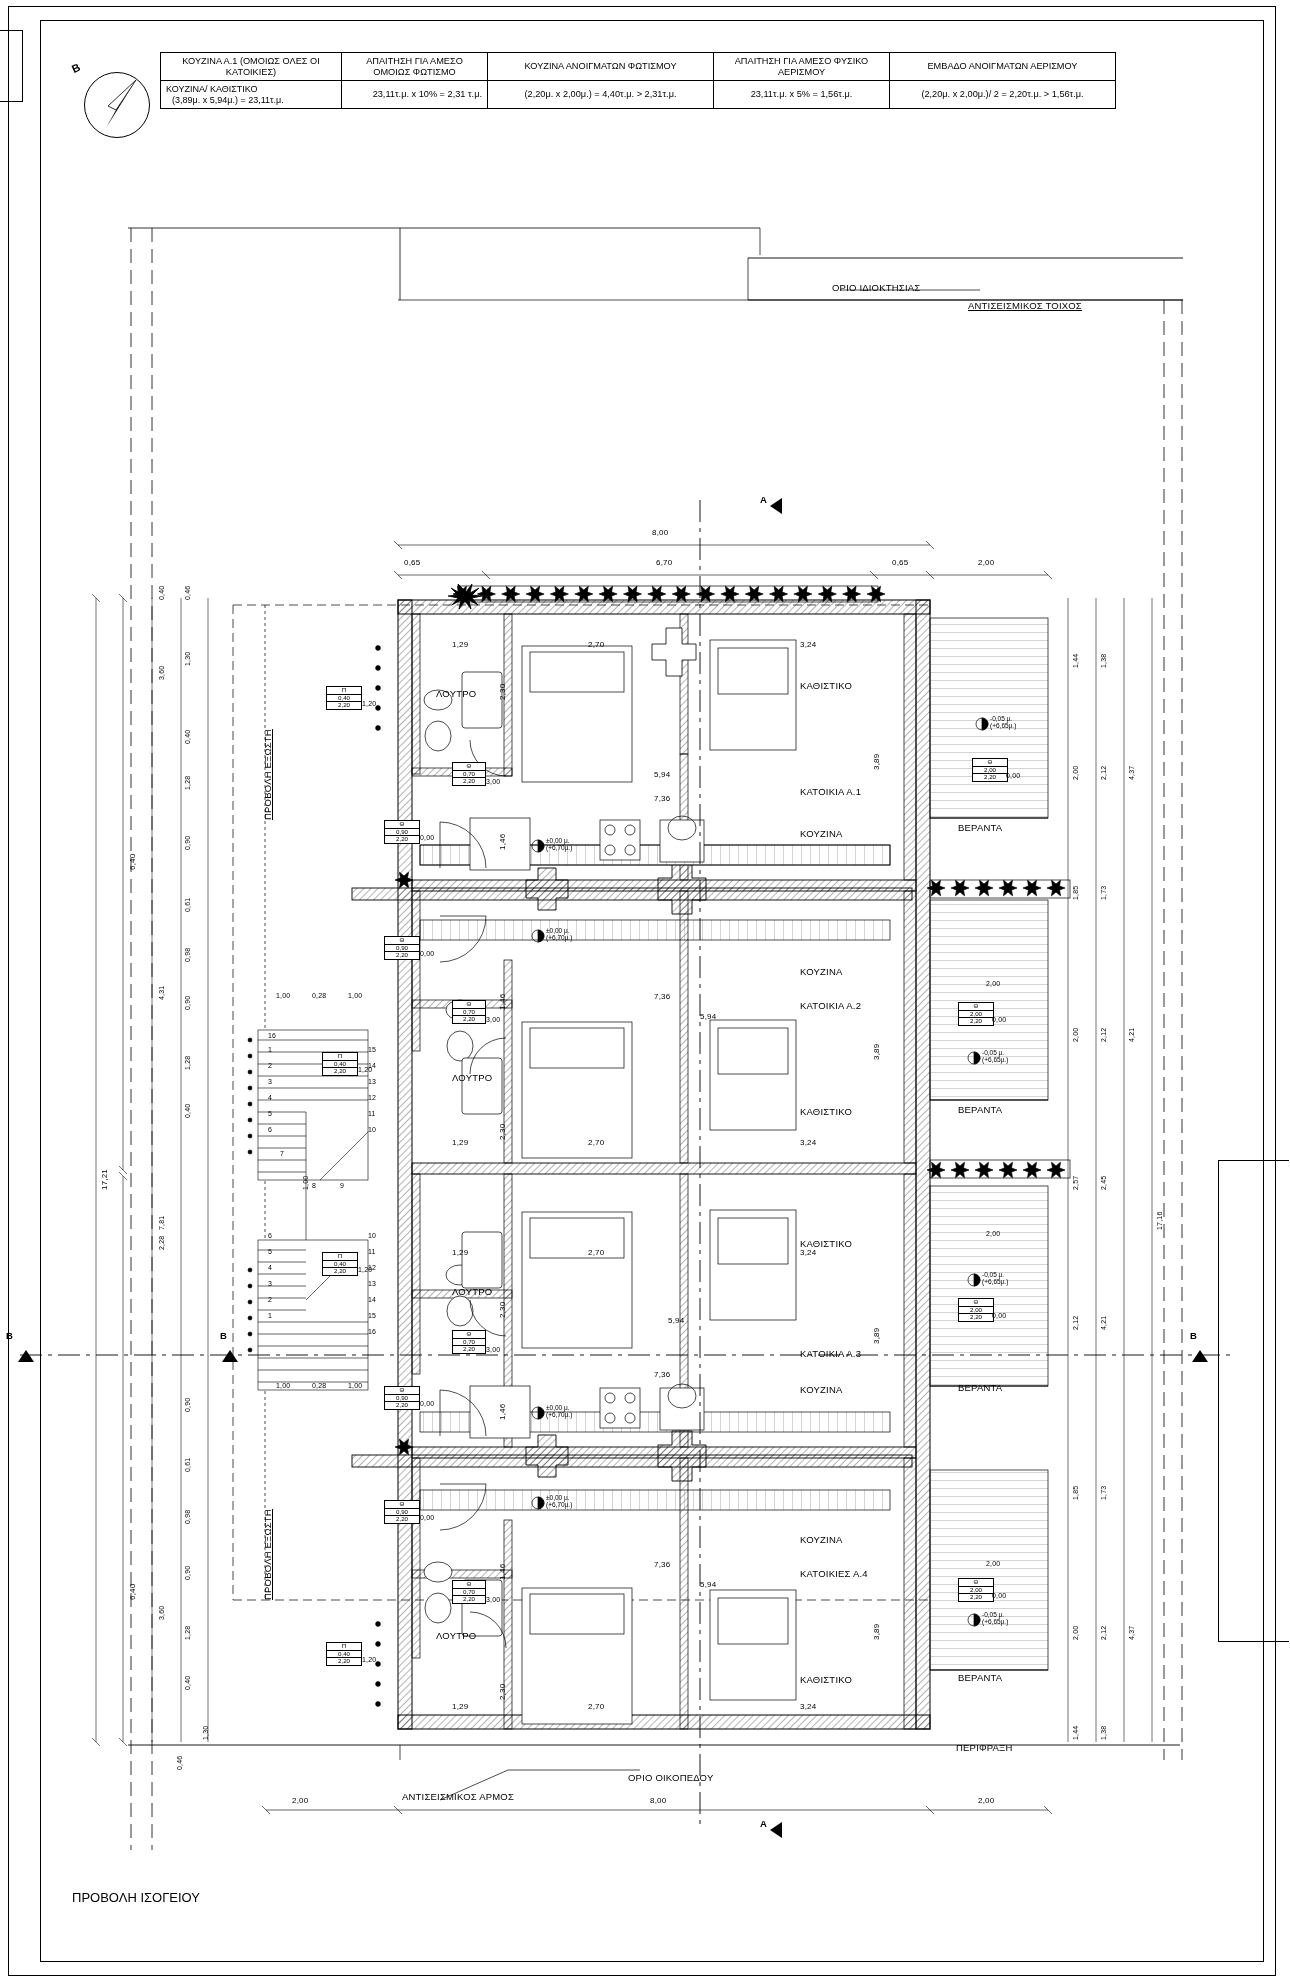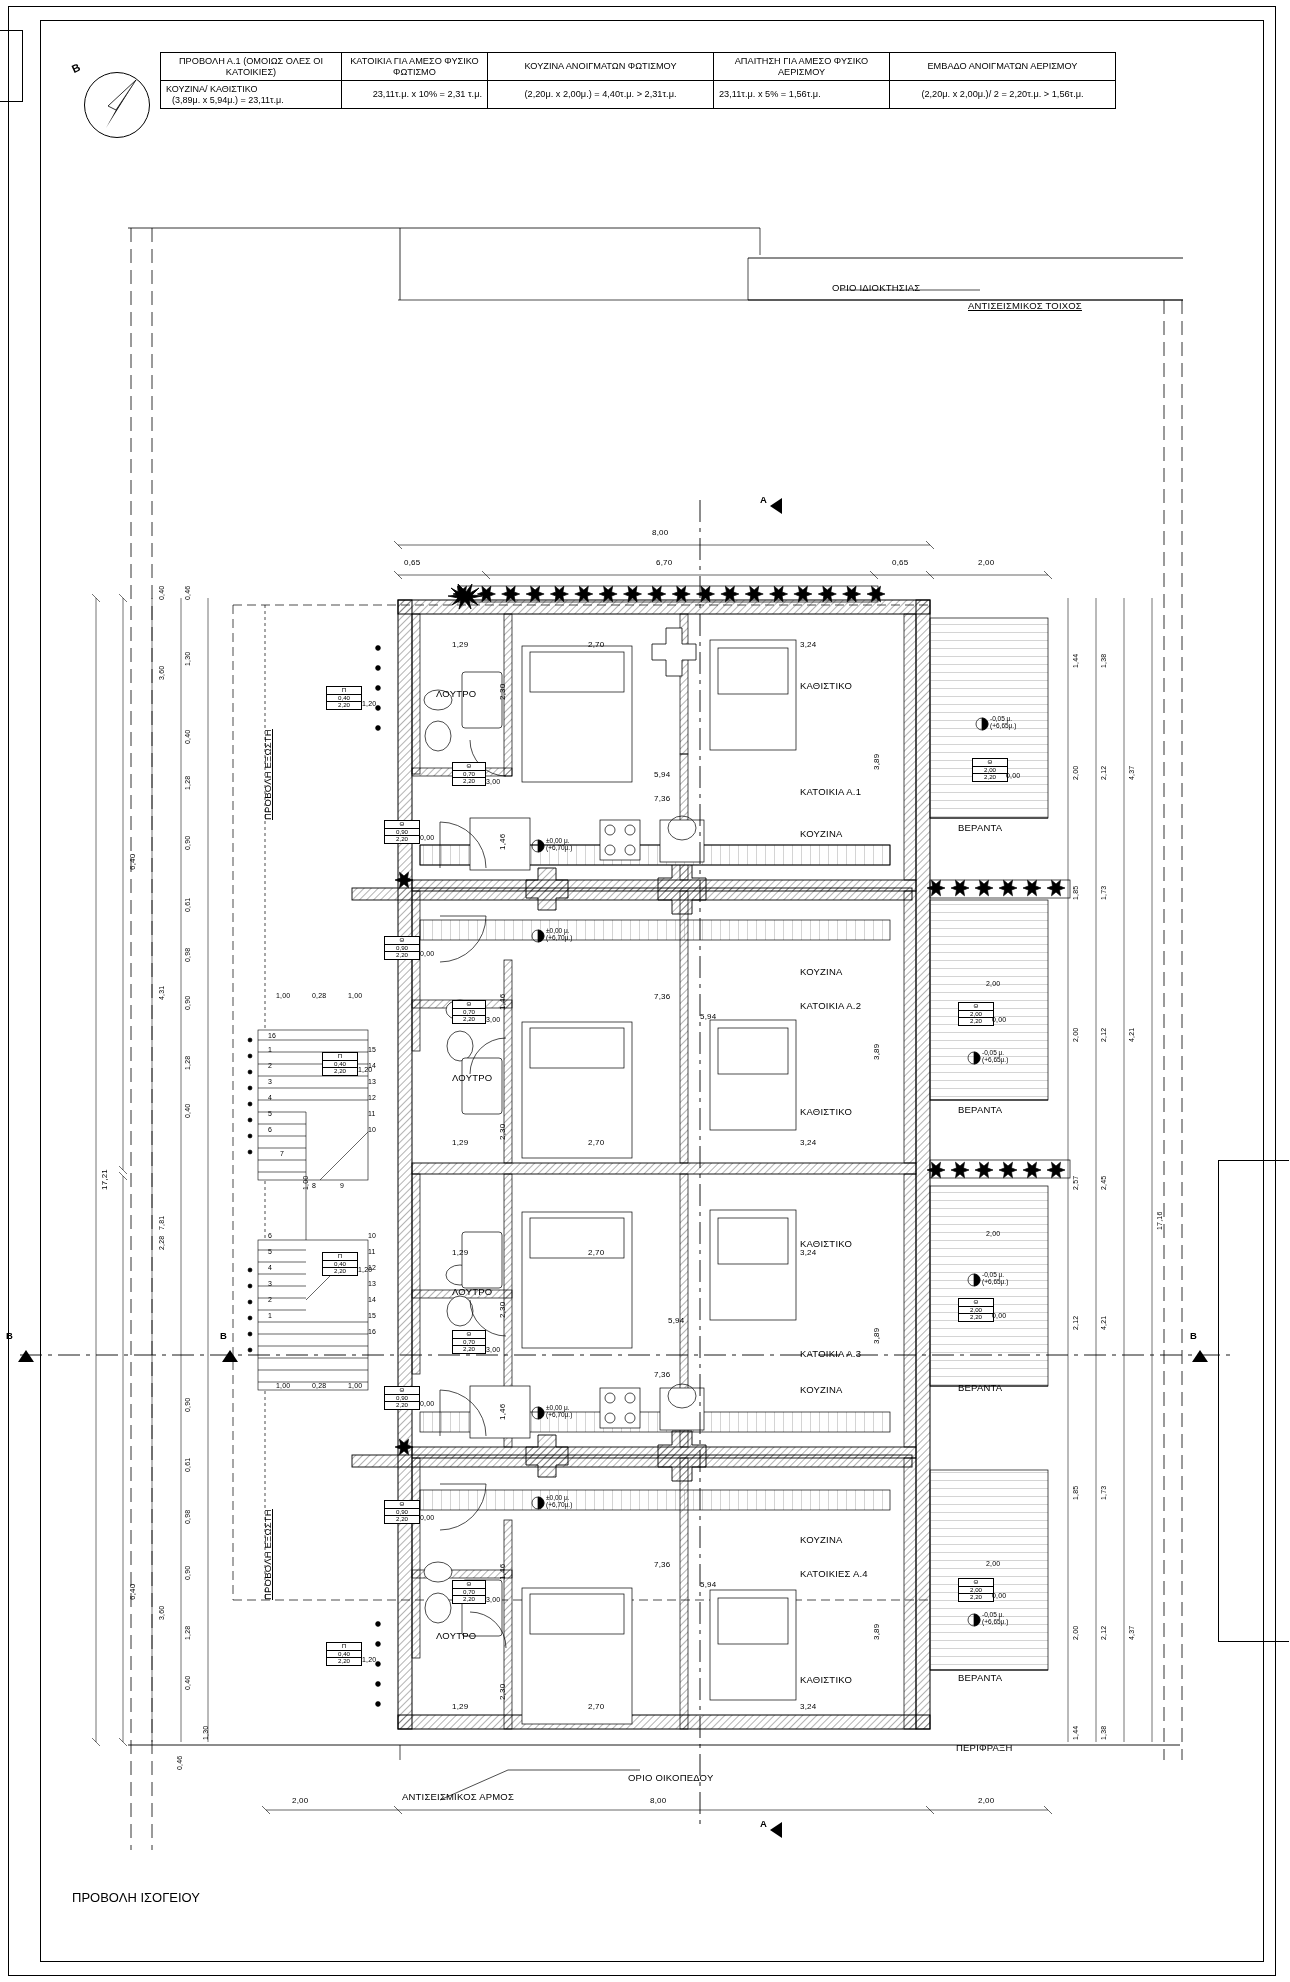--- a/index.html
+++ b/index.html
@@ -58,34 +58,34 @@
     <div class="lbl">Β</div>
     <svg width="78" height="78">
       <polygon points="58,14 28,62 38,44" fill="#000"></polygon>
       <polygon points="58,14 38,44 30,40" fill="#fff" stroke="#000" stroke-width="0.8"></polygon>
     </svg>
   </div>
 
   <table class="spec-table">
     <tbody>
         <tr class="head">
-      <td class="c1">ΠΡΟΒΟΛΗ Α.1 (ΟΜΟΙΩΣ ΟΛΕΣ ΟΙ ΚΑΤΟΙΚΙΕΣ)</td>
-      <td class="c2">ΚΑΤΟΙΚΙΑ ΓΙΑ ΑΜΕΣΟ ΦΥΣΙΚΟ  ΦΩΤΙΣΜΟ</td>
+      <td class="c1">ΚΟΥΖΙΝΑ Α.1 (ΟΜΟΙΩΣ ΟΛΕΣ ΟΙ ΚΑΤΟΙΚΙΕΣ)</td>
+      <td class="c2">ΑΠΑΙΤΗΣΗ ΓΙΑ ΑΜΕΣΟ ΟΜΟΙΩΣ  ΦΩΤΙΣΜΟ</td>
       <td class="c3">ΚΟΥΖΙΝΑ ΑΝΟΙΓΜΑΤΩΝ ΦΩΤΙΣΜΟΥ</td>
       <td class="c4">ΑΠΑΙΤΗΣΗ ΓΙΑ ΑΜΕΣΟ ΦΥΣΙΚΟ ΑΕΡΙΣΜΟΥ</td>
       <td class="c5">ΕΜΒΑΔΟ ΑΝΟΙΓΜΑΤΩΝ ΑΕΡΙΣΜΟΥ</td>
     </tr>
     <tr>
       <td class="lbl">
         <span>ΚΟΥΖΙΝΑ/ ΚΑΘΙΣΤΙΚΟ</span>
         <span style="display:inline-block;margin-left:6px">(3,89μ. x 5,94μ.) = 23,11τ.μ.</span>
       </td>
       <td style="text-align:right">23,11τ.μ. x 10% = 2,31 τ.μ.</td>
       <td style="text-align:center">(2,20μ. x 2,00μ.) = 4,40τ.μ. &gt; 2,31τ.μ.</td>
-      <td style="">23,11τ.μ. x 5% = 1,56τ.μ.</td>
+      <td style="text-align:center">23,11τ.μ. x 5% = 1,56τ.μ.</td>
       <td style="text-align:center">(2,20μ. x 2,00μ.)/ 2 = 2,20τ.μ. &gt; 1,56τ.μ.</td>
     </tr>
   </tbody>
     </table>
 
   <div class="plan">
   <svg class="vec" viewBox="0 0 1290 1982">
     <defs>
       <pattern id="wallhatch" width="5" height="5" patternUnits="userSpaceOnUse" patternTransform="rotate(45)">
         <line x1="0" y1="0" x2="0" y2="5" stroke="#000" stroke-width="0.6"></line>

